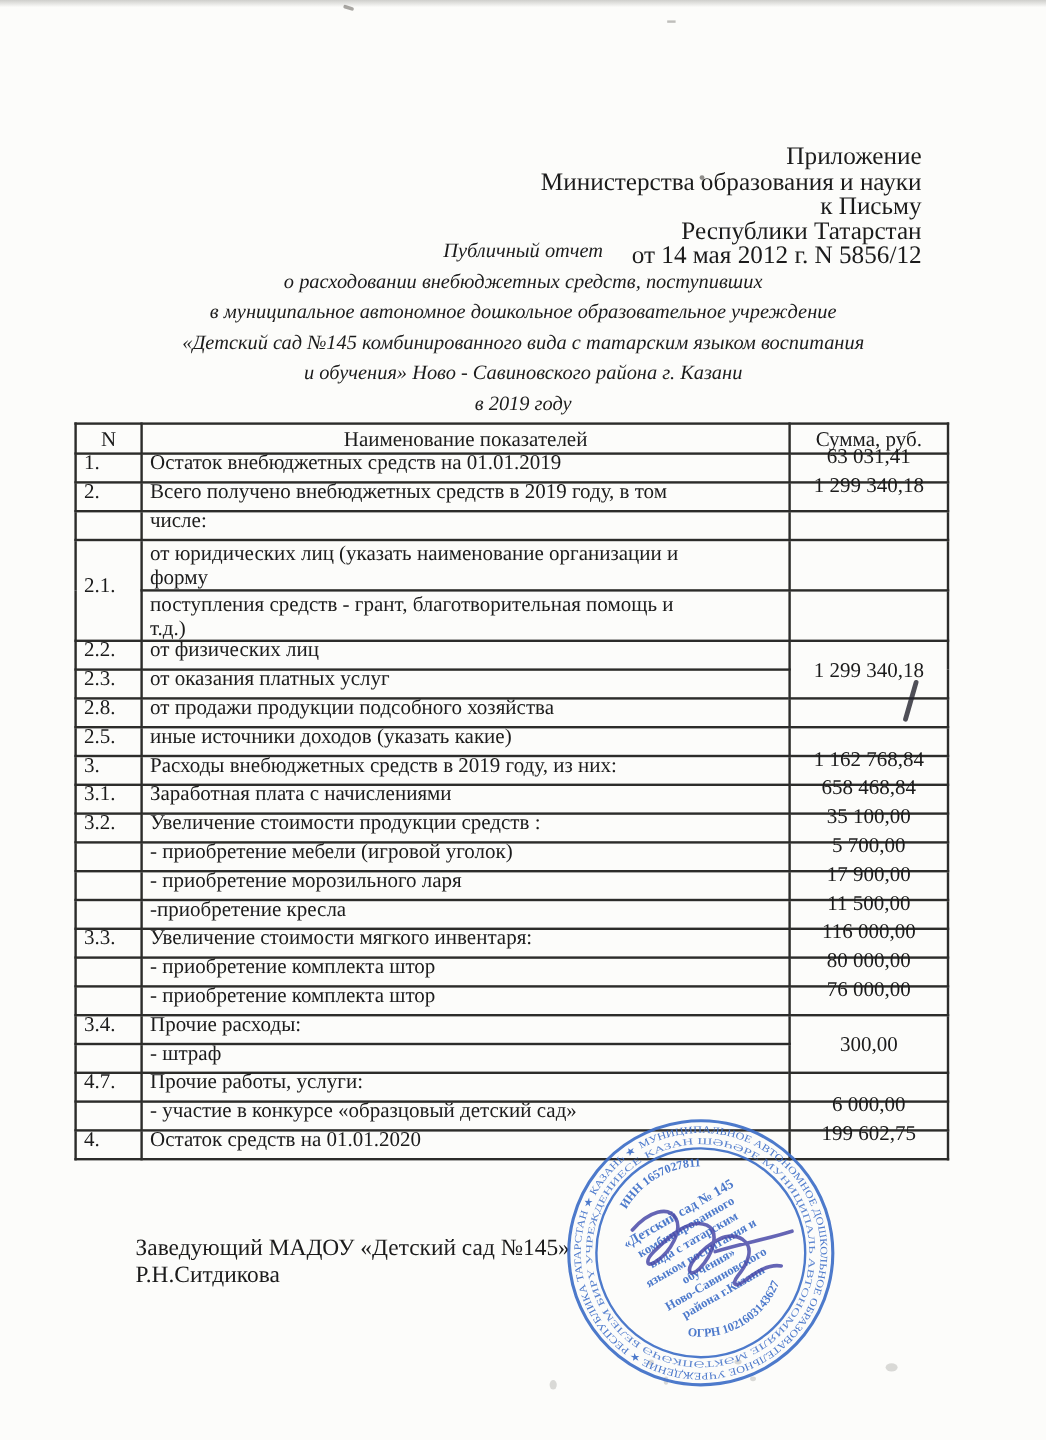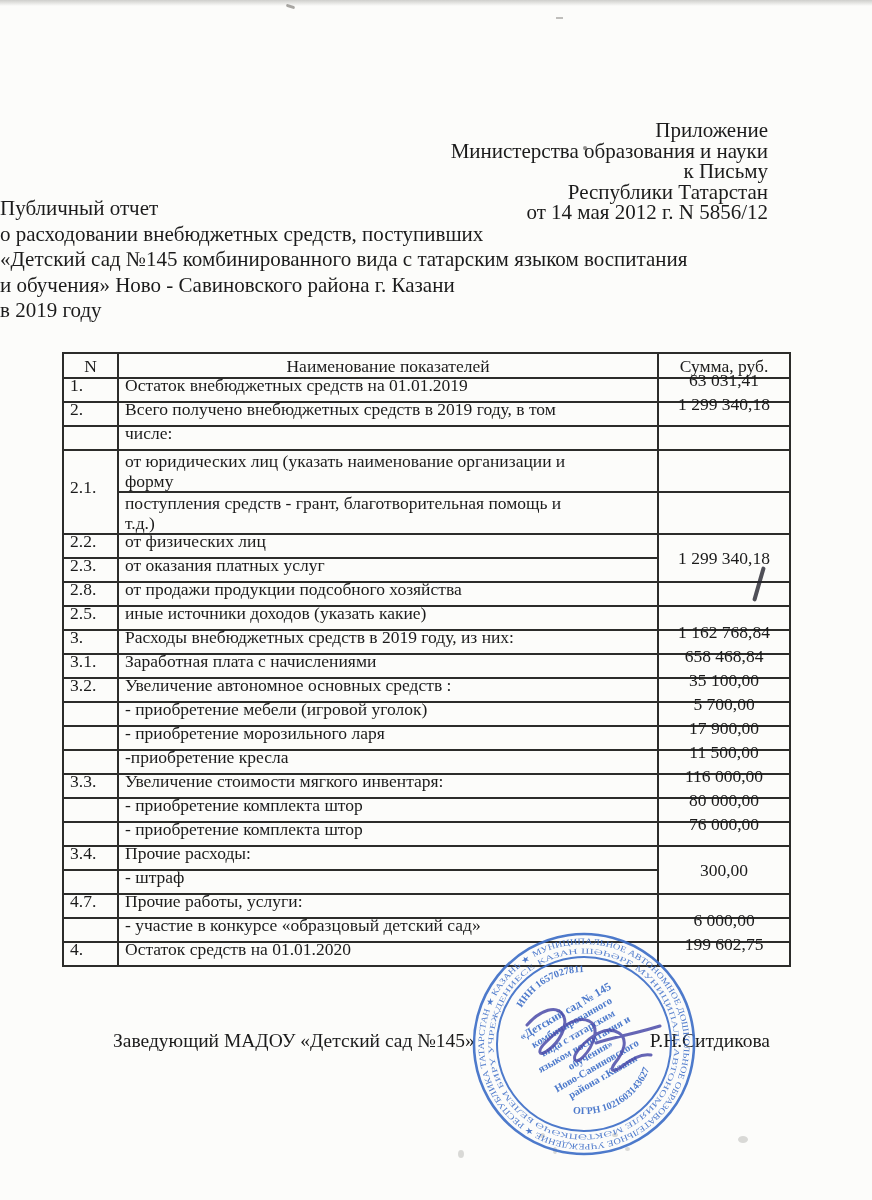--- a/index.html
+++ b/index.html
@@ -3,41 +3,41 @@
 <meta charset="utf-8">
 <style>
   html,body{margin:0;padding:0;}
   body{width:872px;height:1200px;overflow:hidden;background:#e9e9e7;}
   .page{position:relative;width:872px;height:1200px;background:#fcfcfa;
         font-family:"Liberation Serif","DejaVu Serif",serif;color:#1b1b1b;}
   .top-band{position:absolute;top:0;left:0;width:100%;height:6px;
         background:linear-gradient(to bottom,#a9a9a5,rgba(250,250,248,0));opacity:.55;}
   .letterhead{position:absolute;top:72px;right:104px;text-align:right;
         font-size:21px;line-height:20.5px;margin-top:48px;}
-  .title-block{position:absolute;top:196px;left:0;width:100%;
-        font-size:21px;line-height:25.5px;}
+  .title-block{position:absolute;top:196px;left:0;width:100%;text-align:center;
+        font-size:17px;line-height:25.5px;font-style:italic;}
   
   table.report{position:absolute;top:352px;left:62px;width:727px;
         border-collapse:collapse;table-layout:fixed;}
   table.report th,table.report td{border:2px solid #2c2c2a;font-size:17.5px;
         font-weight:normal;padding:0 6px;height:22px;line-height:20px;vertical-align:middle;
         overflow:visible;}
   table.report th{text-align:center;height:23px;}
   th.h-num{text-align:left;padding-left:8px;}
   td.c-num{padding-left:7px;}
   td.c-name{padding-left:9px;margin-left:12px;}
   td.c-sum{text-align:center;padding:0 2px;}
   td.ml{white-space:pre-line;line-height:21px;padding-top:2px;padding-bottom:2px;}
   .b{font-weight:bold;}
   span.shift{position:relative;top:-10px;display:inline-block;text-align:right;}
   span.shift-sm{position:relative;top:-5px;display:inline-block;}
   span.vmid{display:inline-block;}
   
   .sign-row{position:absolute;top:1030px;left:113px;width:657px;
-        display:flex;justify-content:space-between;font-size:19.5px;z-index:1;}
+        display:flex;justify-content:space-between;font-size:19.5px;z-index:1;flex-direction:column;}
   
   .stamp{position:absolute;left:468px;top:928px;z-index:3;pointer-events:none;opacity:.92;}
   .ink-overlay{position:absolute;left:0;top:0;z-index:4;pointer-events:none;}
   
   .art{position:absolute;pointer-events:none;}
   .art-dot{left:583px;top:146px;width:4px;height:4px;border-radius:50%;background:#55514e;opacity:.65;}
   .art-mark1{left:286px;top:5px;width:9px;height:3px;background:#6f6c68;opacity:.6;transform:rotate(18deg);border-radius:2px;}
   .art-mark2{left:556px;top:17px;width:7px;height:2px;background:#8d8a86;opacity:.55;}
   .pen-slash{left:757px;top:566px;width:4px;height:36px;background:#23232e;opacity:.8;
         transform:rotate(16deg);border-radius:2px;}
@@ -62,20 +62,21 @@
     <div>Министерства образования и науки</div>
     <div>к Письму</div>
     <div>Республики Татарстан</div>
     <div>от 14 мая 2012 г. N 5856/12</div>
   </div>
   <div class="art art-dot"></div>
 
   <div class="title-block">
     <div>Публичный отчет</div>
     <div>о расходовании внебюджетных средств, поступивших</div>
+    <div>в муниципальное автономное дошкольное образовательное учреждение</div>
     <div>«Детский сад №145 комбинированного вида с татарским языком воспитания</div>
     <div>и обучения» Ново - Савиновского района г. Казани</div>
     <div>в 2019 году</div>
   </div>
 
   <table class="report">
     <colgroup>
         <col style="width:55px">
         <col style="width:540px">
         <col style="width:132px">
@@ -138,21 +139,21 @@
           <td class="c-name b"><span class="shift-sm">Расходы внебюджетных средств в 2019 году, из них:</span></td>
           <td class="c-sum b"><span class="shift">1 162 768,84</span></td>
         </tr>
         <tr>
           <td class="c-num"><span class="shift-sm">3.1.</span></td>
           <td class="c-name b"><span class="shift-sm">Заработная плата с начислениями</span></td>
           <td class="c-sum b"><span class="shift">658 468,84</span></td>
         </tr>
         <tr>
           <td class="c-num"><span class="shift-sm">3.2.</span></td>
-          <td class="c-name b"><span class="shift-sm">Увеличение автономное основных средств :</span></td>
+          <td class="c-name b"><span class="shift-sm">Увеличение стоимости продукции средств :</span></td>
           <td class="c-sum b"><span class="shift">35 100,00</span></td>
         </tr>
         <tr>
           <td class="c-num"><span class="shift-sm"></span></td>
           <td class="c-name"><span class="shift-sm">- приобретение мебели (игровой уголок)</span></td>
           <td class="c-sum"><span class="shift">5 700,00</span></td>
         </tr>
         <tr>
           <td class="c-num"><span class="shift-sm"></span></td>
           <td class="c-name"><span class="shift-sm">- приобретение морозильного ларя</span></td>

